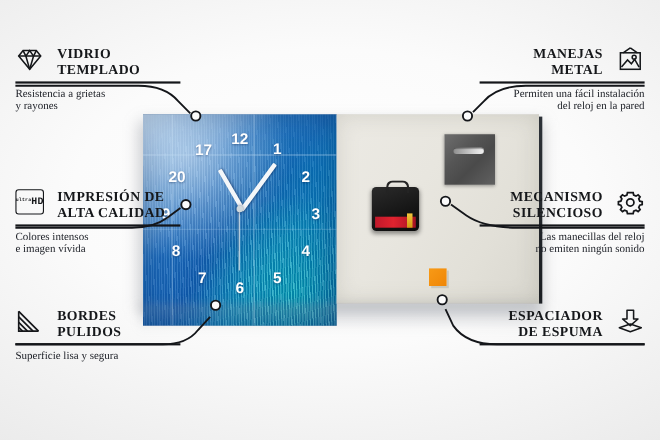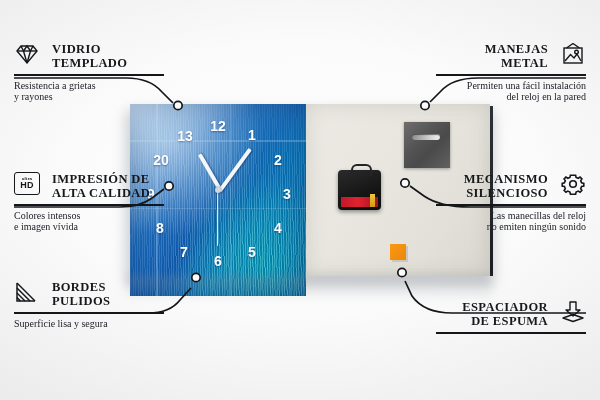--- a/index.html
+++ b/index.html
@@ -148,22 +148,22 @@
   .feat .rule{height:1.6px;background:#14161a;margin:4px 0 4px 0;}
   .feat .desc{
     font-family:"Liberation Serif", serif;
     font-size:10px;line-height:11px;color:#20232a;white-space:pre-line;
   }
   .feat.right .desc{text-align:right;}
   .ico{width:26px;height:24px;flex:0 0 26px;display:block;}
   .ico svg{display:block;}
   .hdbox{
     width:24px;height:21px;border:1.6px solid #15171a;border-radius:3px;
-    display:flex;flex-direction:column;align-items:center;justify-content:center;
-    font-family:Liberation Sans, sans-serif;color:#15171a;
+    display:flex;flex-direction:row;align-items:center;justify-content:center;
+    font-family:Liberation Mono, monospace;color:#15171a;
   }
   .hdbox .u{font-size:4.4px;line-height:4.6px;letter-spacing:.2px;font-weight:700;}
   .hdbox .h{font-size:9px;line-height:9px;font-weight:700;letter-spacing:.2px;}
 </style>
 </head>
 <body>
 
 <div id="stage">
 
   <div class="product">
@@ -179,21 +179,21 @@
       <span class="num" style="left:122px;top:31px;">1</span>
       <span class="num" style="left:148px;top:56px;">2</span>
       <span class="num" style="left:157px;top:90px;">3</span>
       <span class="num" style="left:148px;top:124px;">4</span>
       <span class="num" style="left:122px;top:148px;">5</span>
       <span class="num" style="left:88px;top:157px;">6</span>
       <span class="num" style="left:54px;top:148px;">7</span>
       <span class="num" style="left:30px;top:124px;">8</span>
       <span class="num" style="left:21px;top:90px;">9</span>
       <span class="num" style="left:31px;top:56px;">20</span>
-      <span class="num" style="left:55px;top:32px;">13</span>
+      <span class="num" style="left:55px;top:32px;">17</span>
 
       <div class="hand second"></div>
       <div class="hand hour"></div>
       <div class="hand minute"></div>
       <div class="pin"></div>
     </div>
 
     <div class="clock-back">
       <div class="hanger">
         <div class="slot"></div>
@@ -319,21 +319,21 @@
             <circle cx="13" cy="12" r="3.3"></circle>
           </g>
         </svg>
       </span>
     </div>
     <div class="rule" style="width:150px;"></div>
     <div class="desc">Las manecillas del reloj
 no emiten ningún sonido</div>
   </div>
 
-  <div class="feat right" style="left:436px;top:280px;width:150px;margin-top:20px;">
+  <div class="feat right" style="left:436px;top:280px;width:150px;">
     <div class="head">
       <span class="title">ESPACIADOR
 DE ESPUMA</span>
       <span class="ico">
         <svg viewBox="0 0 26 24" width="26" height="24">
           <g fill="none" stroke="#15171a" stroke-width="1.4" stroke-linejoin="round">
             <path d="M10,2 L16,2 L16,10 L20,10 L13,16 L6,10 L10,10 Z"></path>
             <path d="M13,14.5 L23,18 L13,21.5 L3,18 Z"></path>
           </g>
         </svg>

